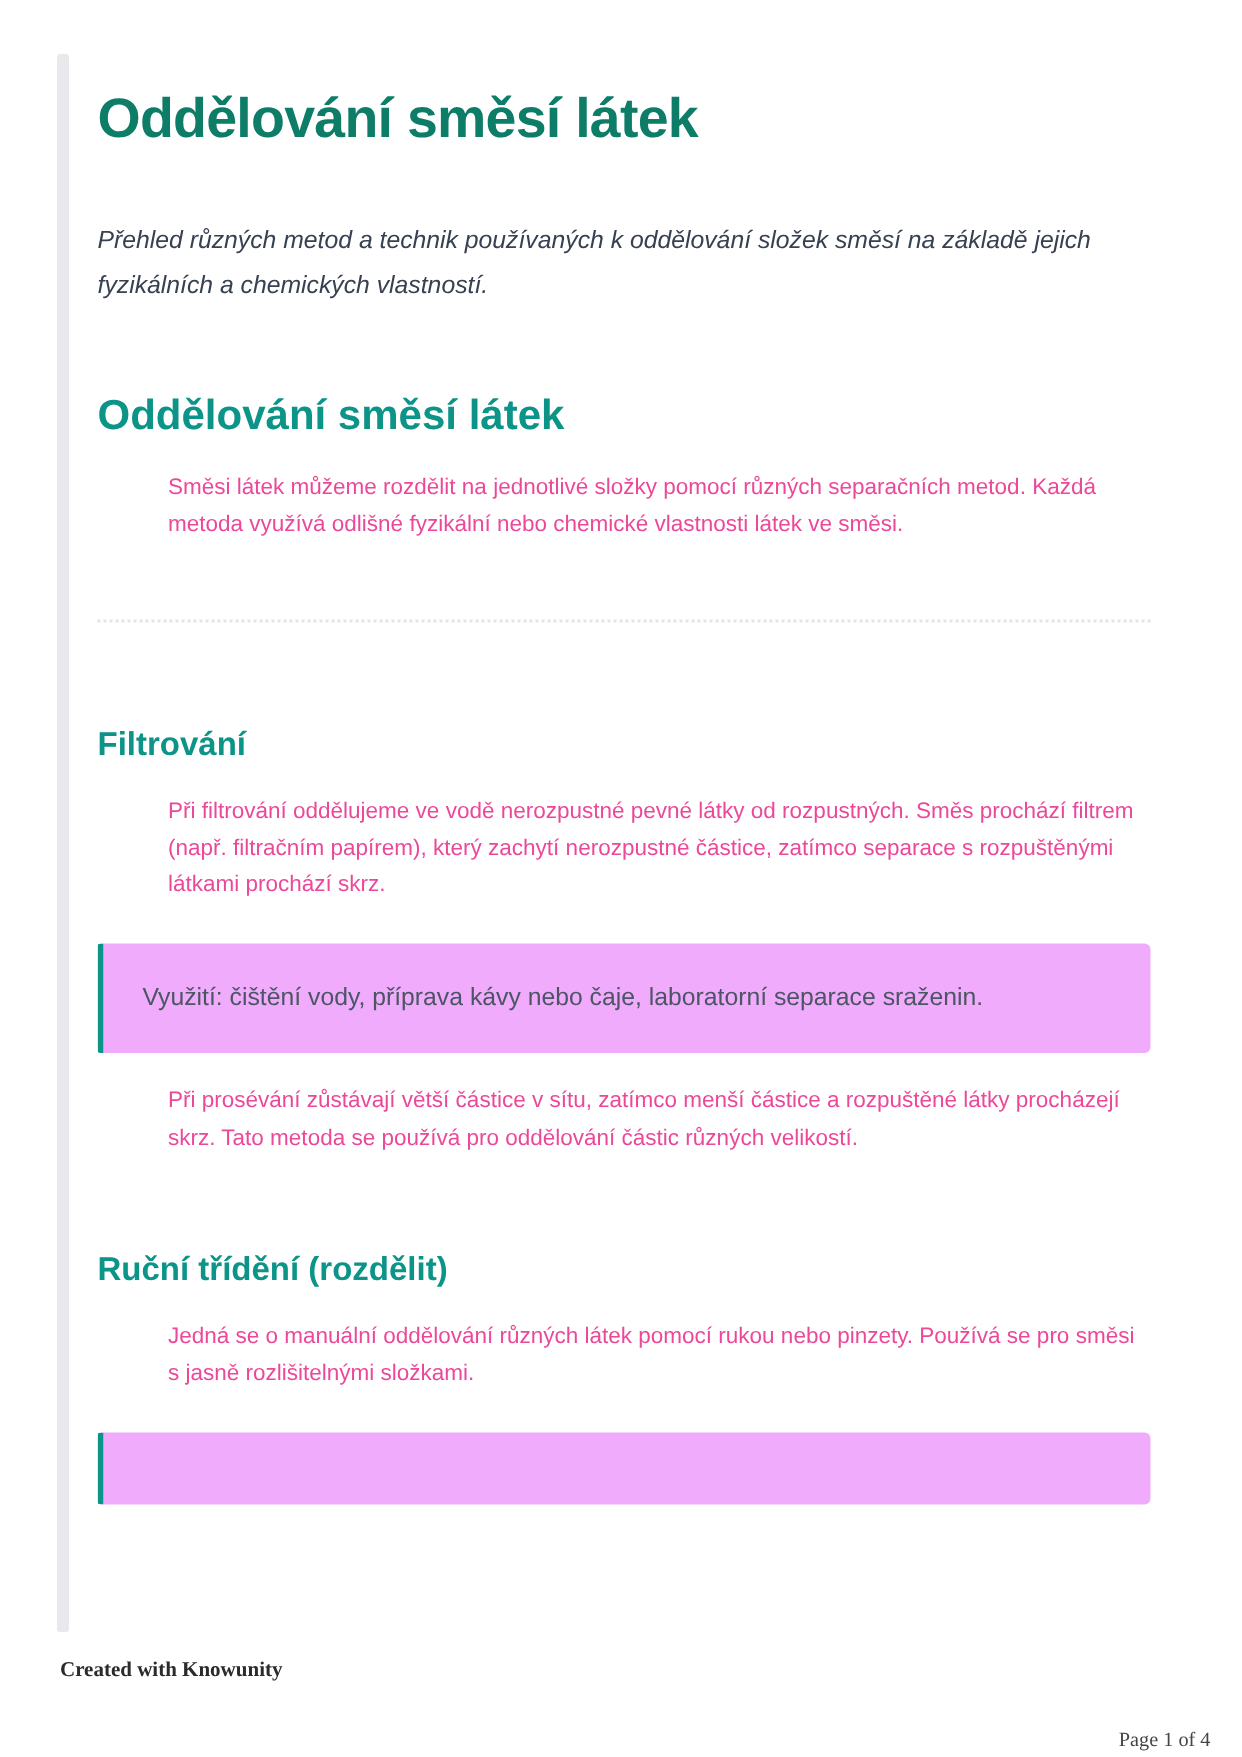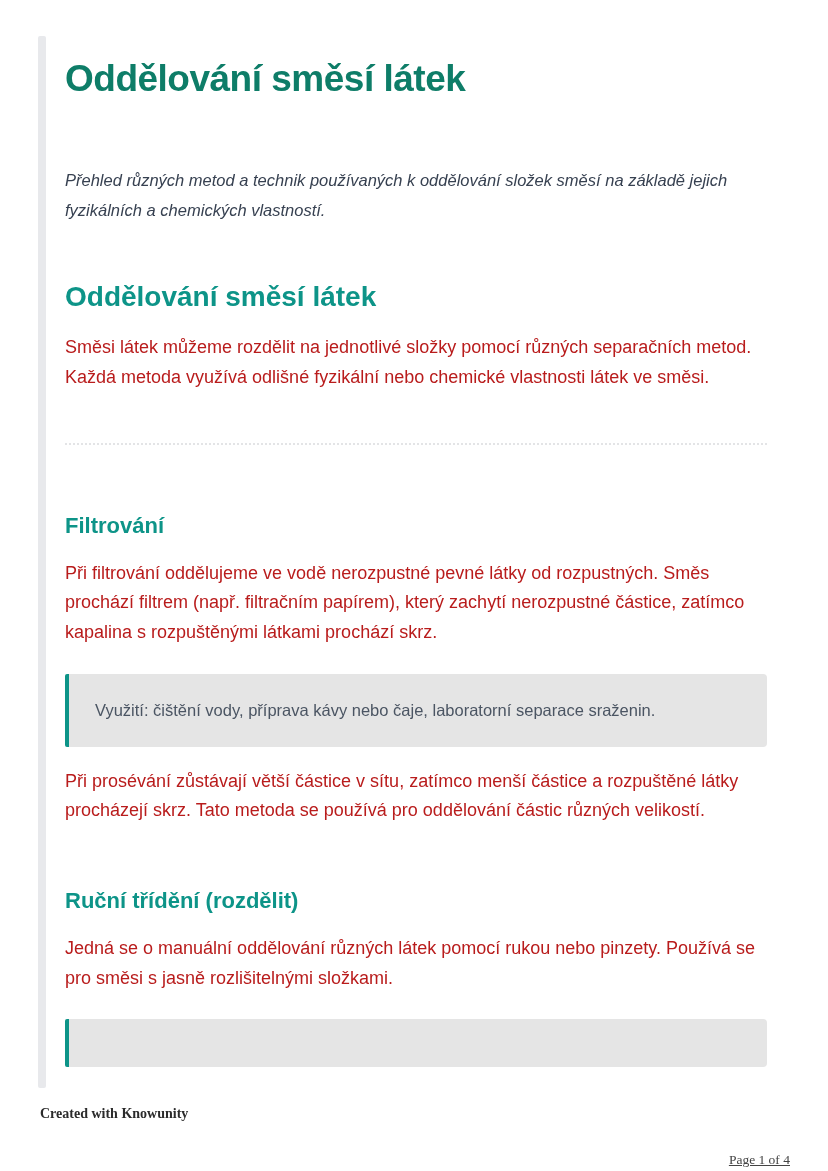--- a/index.html
+++ b/index.html
@@ -28,21 +28,21 @@
     width: 702px;
   }
   h1.doc-title {
     margin-top: 58px;
     font-size: 37px;
     font-weight: bold;
     color: #0e7d68;
     letter-spacing: -0.5px;
   }
   .doc-subtitle {
-    margin-top: 66px;
+    margin-top: 46px;
     font-style: italic;
     font-size: 16.5px;
     line-height: 1.8;
     color: #374151;
   }
   h2.section-heading {
     margin-top: 56px;
     font-size: 28px;
     font-weight: bold;
     color: #0d9488;
@@ -56,51 +56,51 @@
     transform: translateY(-6px);
   }
   h3.method-heading {
     margin-top: 62px;
     font-size: 22px;
     font-weight: bold;
     color: #0d9488;
   }
   p.body-text {
     margin-top: 20px;
-    font-size: 18px;
+    font-size: 15px;
     line-height: 1.65;
-    color: #b91c1c;
+    color: #ec4899;
+    margin-left: 47px;
   }
   .callout {
     margin-top: 26px;
-    background: #e5e5e5;
+    background: #f0abfc;
     border-left: 4px solid #0d9488;
     border-radius: 2px 4px 4px 2px;
     padding: 24px 26px;
     font-size: 16.5px;
     line-height: 1.5;
     color: #4b5563;
   }
   .footer-left {
     position: absolute;
     left: 40px;
     top: 1106px;
     font-family: "Liberation Serif", serif;
     font-weight: bold;
     font-size: 14px;
     color: #2b2b2b;
   }
   .footer-right {
     position: absolute;
-    right: 38px;
+    right: 21px;
     top: 1152px;
     font-family: "Liberation Serif", serif;
     font-size: 13.5px;
     color: #444444;
-    text-decoration: underline;
   }
 </style>
 </head>
 <body>
 
 <div class="edge-bar"></div>
 
 <div class="content">
 
   <h1 class="doc-title">Oddělování směsí látek</h1>
@@ -110,21 +110,21 @@
   <h2 class="section-heading">
     <span>Oddělování směsí látek</span>
   </h2>
   <p class="body-text">Směsi látek můžeme rozdělit na jednotlivé složky pomocí různých separačních metod. Každá metoda využívá odlišné fyzikální nebo chemické vlastnosti látek ve směsi.</p>
 
   <h2 class="section-heading">
     <span class="dots"></span>
   </h2>
 
   <h3 class="method-heading">Filtrování</h3>
-  <p class="body-text">Při filtrování oddělujeme ve vodě nerozpustné pevné látky od rozpustných. Směs prochází filtrem (např. filtračním papírem), který zachytí nerozpustné částice, zatímco kapalina s rozpuštěnými látkami prochází skrz.</p>
+  <p class="body-text">Při filtrování oddělujeme ve vodě nerozpustné pevné látky od rozpustných. Směs prochází filtrem (např. filtračním papírem), který zachytí nerozpustné částice, zatímco separace s rozpuštěnými látkami prochází skrz.</p>
   <div class="callout">
     <span>Využití: čištění vody, příprava kávy nebo čaje, laboratorní separace sraženin.</span>
   </div>
 
   <p class="body-text">Při prosévání zůstávají větší částice v sítu, zatímco menší částice a rozpuštěné látky procházejí skrz. Tato metoda se používá pro oddělování částic různých velikostí.</p>
 
   <h3 class="method-heading">Ruční třídění (rozdělit)</h3>
   <p class="body-text">Jedná se o manuální oddělování různých látek pomocí rukou nebo pinzety. Používá se pro směsi s jasně rozlišitelnými složkami.</p>
   <div class="callout">
     

